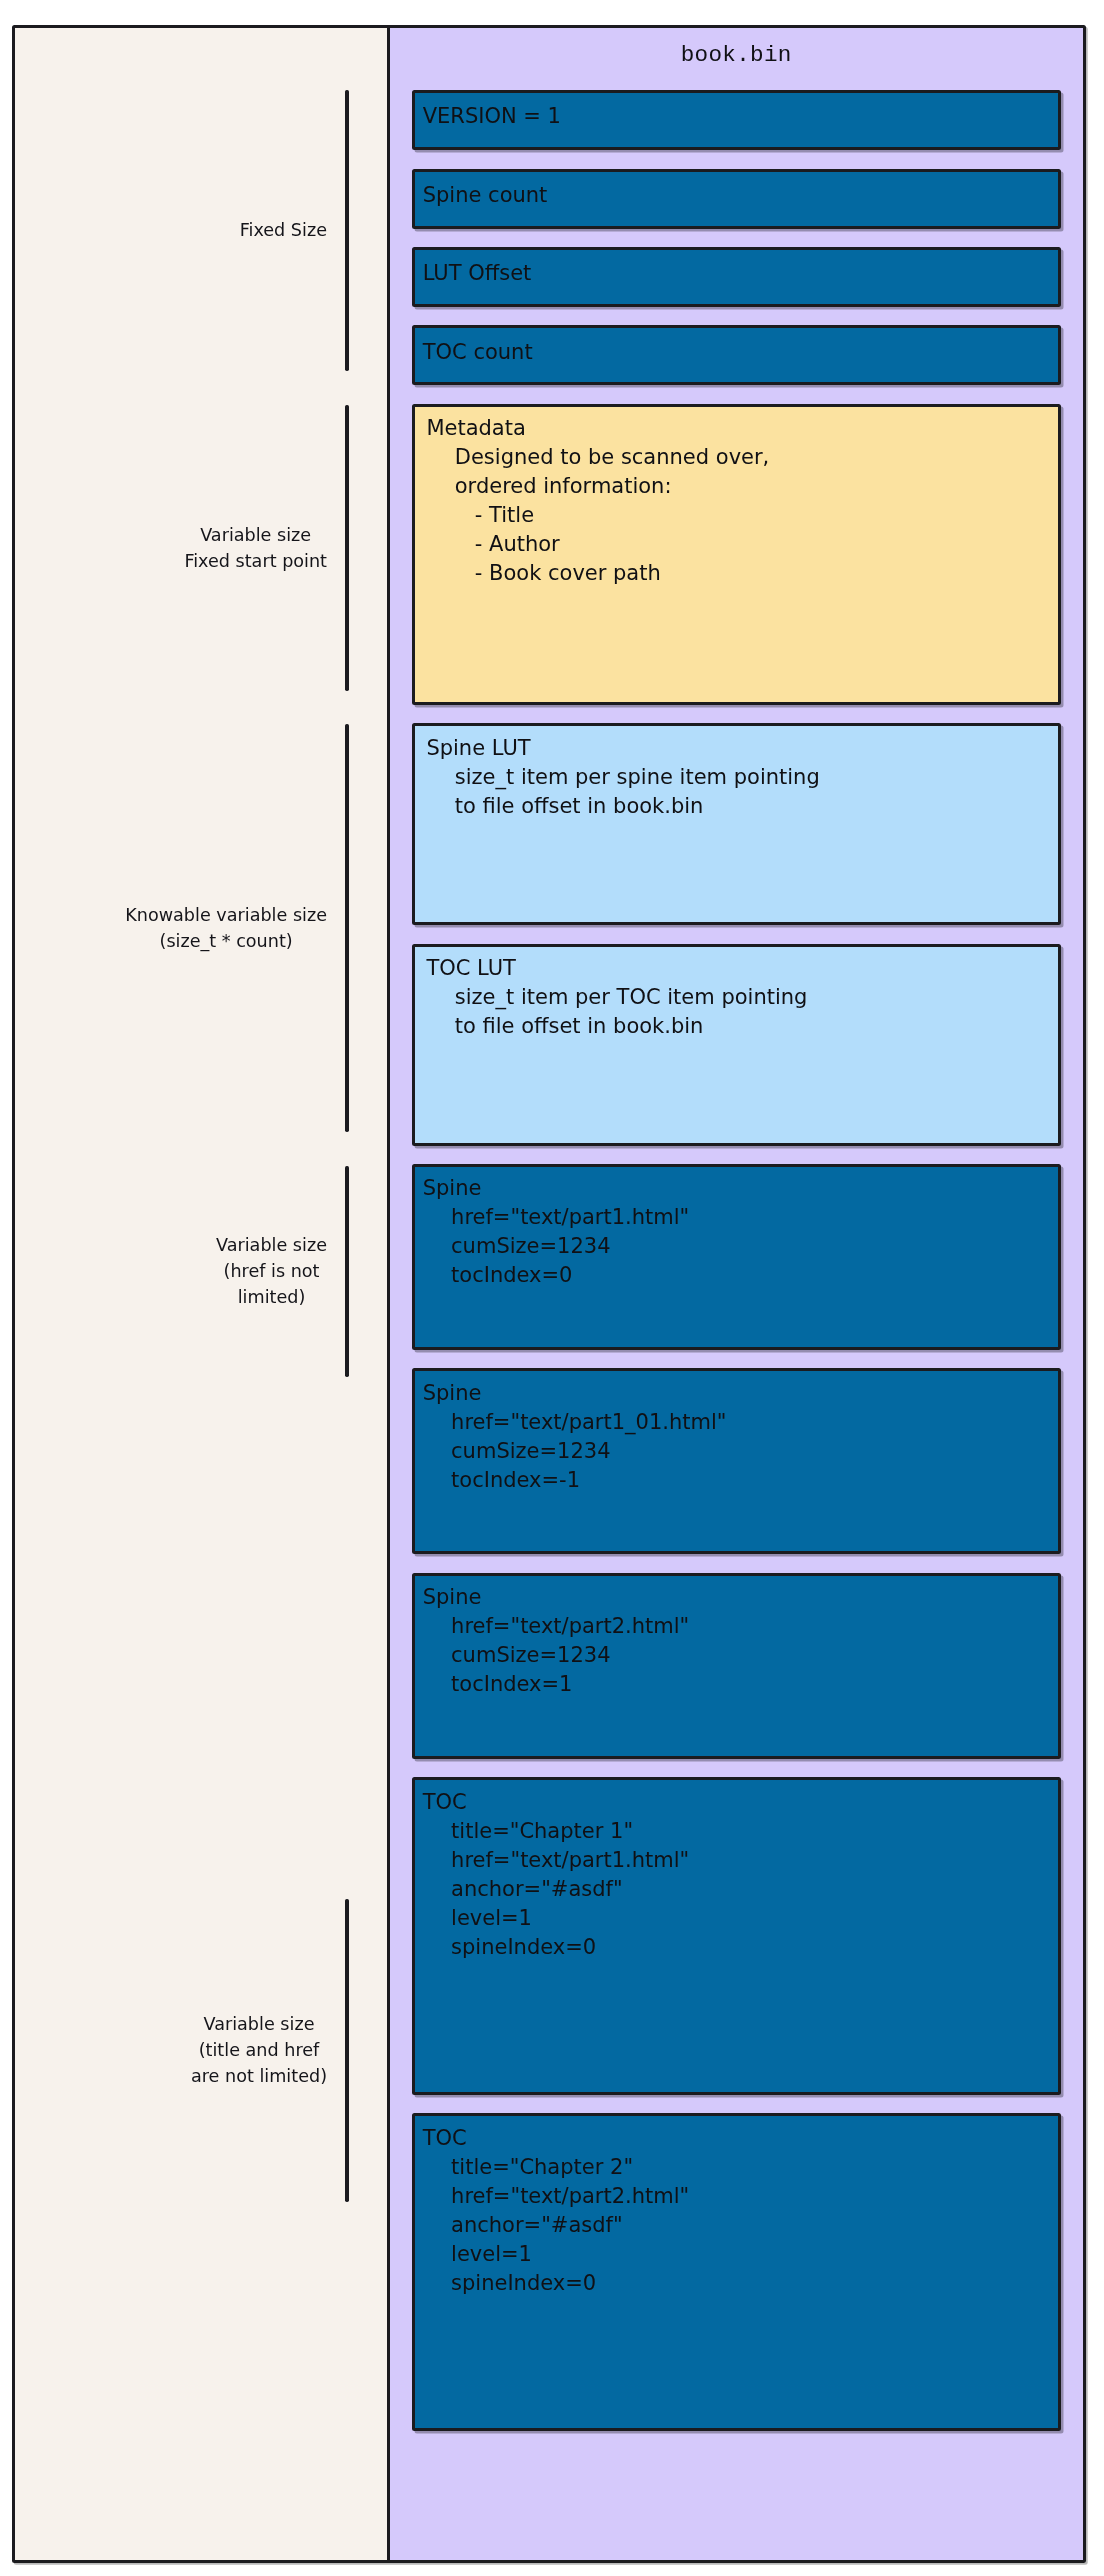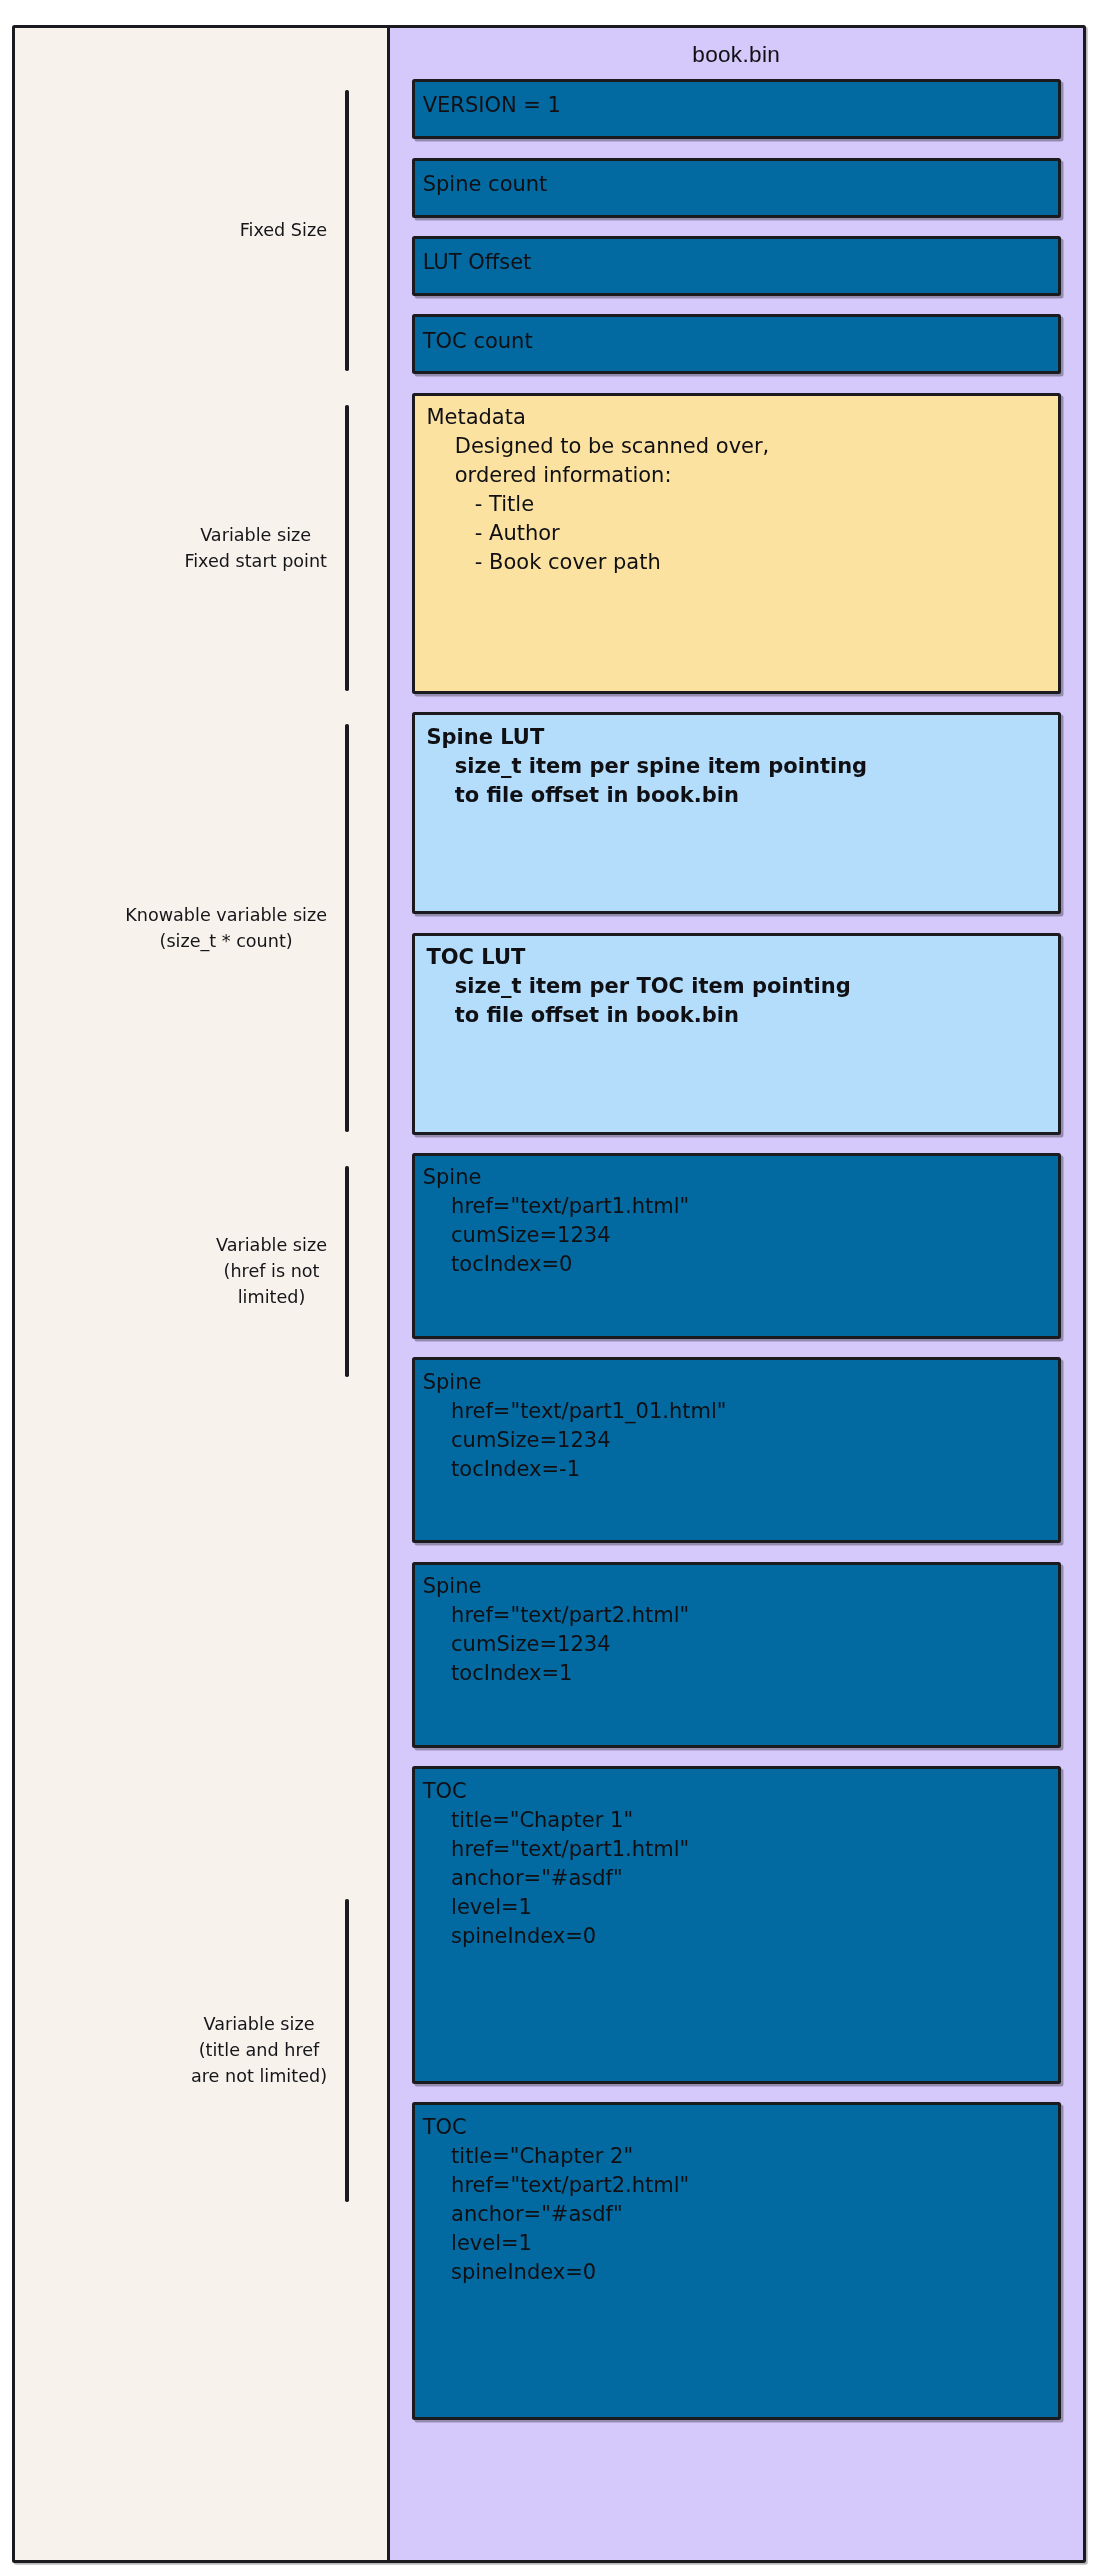--- a/index.html
+++ b/index.html
@@ -48,22 +48,22 @@
     box-sizing: border-box;
     padding: 0 22px;
   }
 
   .file-title {
     text-align: center;
     font-size: 22.6px;
     color: #101014;
     letter-spacing: 0.3px;
     padding-top: 14.2px;
-    padding-bottom: 11px;
-    font-family: Liberation Sans, sans-serif;
+    padding-bottom: 22px;
+    font-family: Liberation Mono, monospace;
   }
 
   
   .rec {
     position: relative;
     box-sizing: border-box;
     border: 3.3px solid #1b1b1f;
     border-radius: 2.5px;
     box-shadow: 2.5px 2.5px 0 rgba(0,0,0,0.30);
     padding: 7.5px 11.7px 9.2px 11.7px;
@@ -83,21 +83,21 @@
     font-size: 21px;
     line-height: 29px;
     color: #101014;
     white-space: pre;
     padding-left: 28.4px;
   }
 
   
   .h-small  { height: 60px; padding-top: 9.2px; }
   .h-meta   { height: 301px; }
-  .h-lut    { height: 202px; font-weight: bold; }
+  .h-lut    { height: 202px; }
   .h-spine  { height: 186px; }
   .h-toc    { height: 318px; }
 
   
   .annot {
     position: absolute;
     right: 16px;
     width: 375px;
     display: flex;
     align-items: center;

